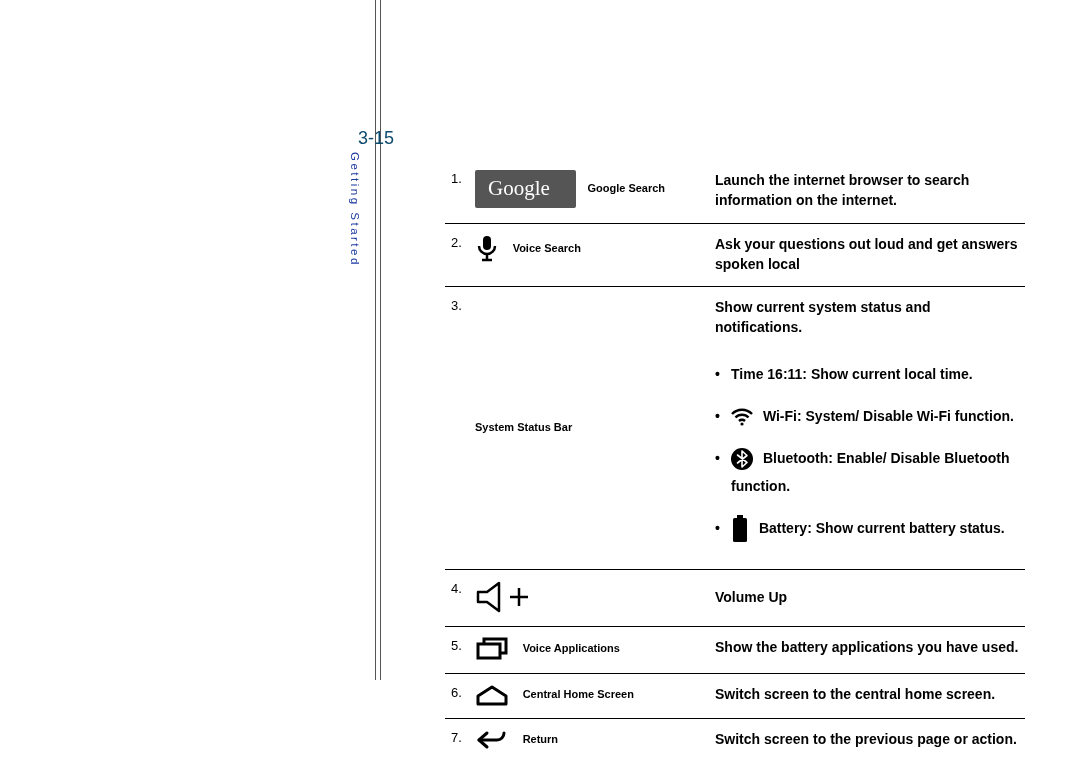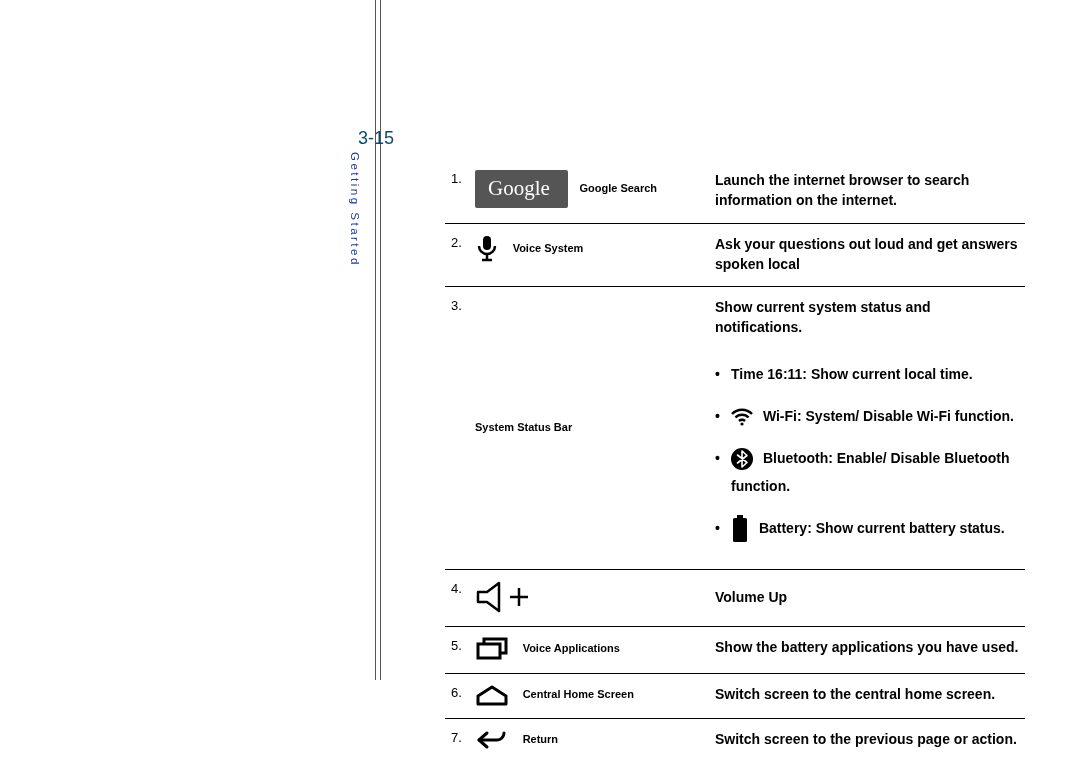--- a/index.html
+++ b/index.html
@@ -61,21 +61,21 @@
   td.label.vcenter { vertical-align: middle; }
   td.desc { font-size: 14px; font-weight: bold; }
   .lbl-text { font-weight: bold; font-size: 11px; vertical-align: middle; }
   .iconbox { display: inline-block; vertical-align: middle; margin-right: 10px; }
   .google-logo {
     display: inline-block;
     background: #555;
     color: #fff;
     font-family: Georgia, 'Times New Roman', serif;
     font-size: 21px;
-    padding: 3px 18px 5px 13px;
+    padding: 3px 26px 5px 13px;
     border-radius: 2px;
     vertical-align: middle;
     margin-right: 8px;
   }
   ul.sub { list-style: none; margin-top: 22px; }
   ul.sub li { position: relative; padding-left: 16px; margin-bottom: 14px; line-height: 2; }
   ul.sub li::before {
     content: "•"; position: absolute; left: 0; top: 0;
   }
   .inline-icon { display: inline-block; vertical-align: middle; margin-right: 6px; }
@@ -105,21 +105,21 @@
     <td class="num">2.</td>
     <td class="label">
       <span class="iconbox">
         <svg width="24" height="30" viewBox="0 0 24 30">
           <rect x="8" y="2" width="8" height="14" rx="4" fill="#000"></rect>
           <path d="M4 12 a8 8 0 0 0 16 0" stroke="#000" stroke-width="2.5" fill="none"></path>
           <line x1="12" y1="20" x2="12" y2="26" stroke="#000" stroke-width="2.5"></line>
           <line x1="7" y1="26" x2="17" y2="26" stroke="#000" stroke-width="2.5"></line>
         </svg>
       </span>
-      <span class="lbl-text">Voice System</span>
+      <span class="lbl-text">Voice Search</span>
     </td>
     <td class="desc">Ask your questions out loud and get answers spoken local</td>
   </tr>
 
   <tr>
     <td class="num">3.</td>
     <td class="label vcenter">
       <span class="lbl-text">System Status Bar</span>
     </td>
     <td class="desc">

